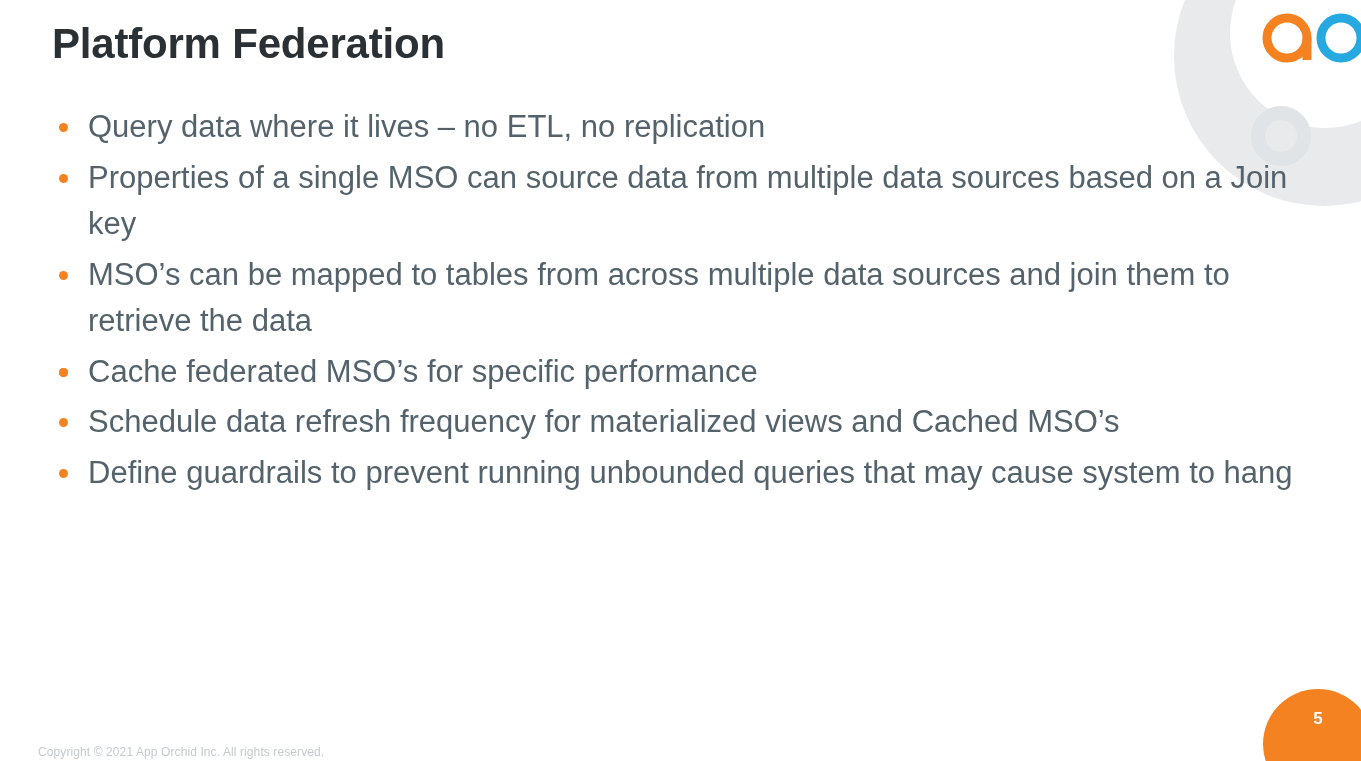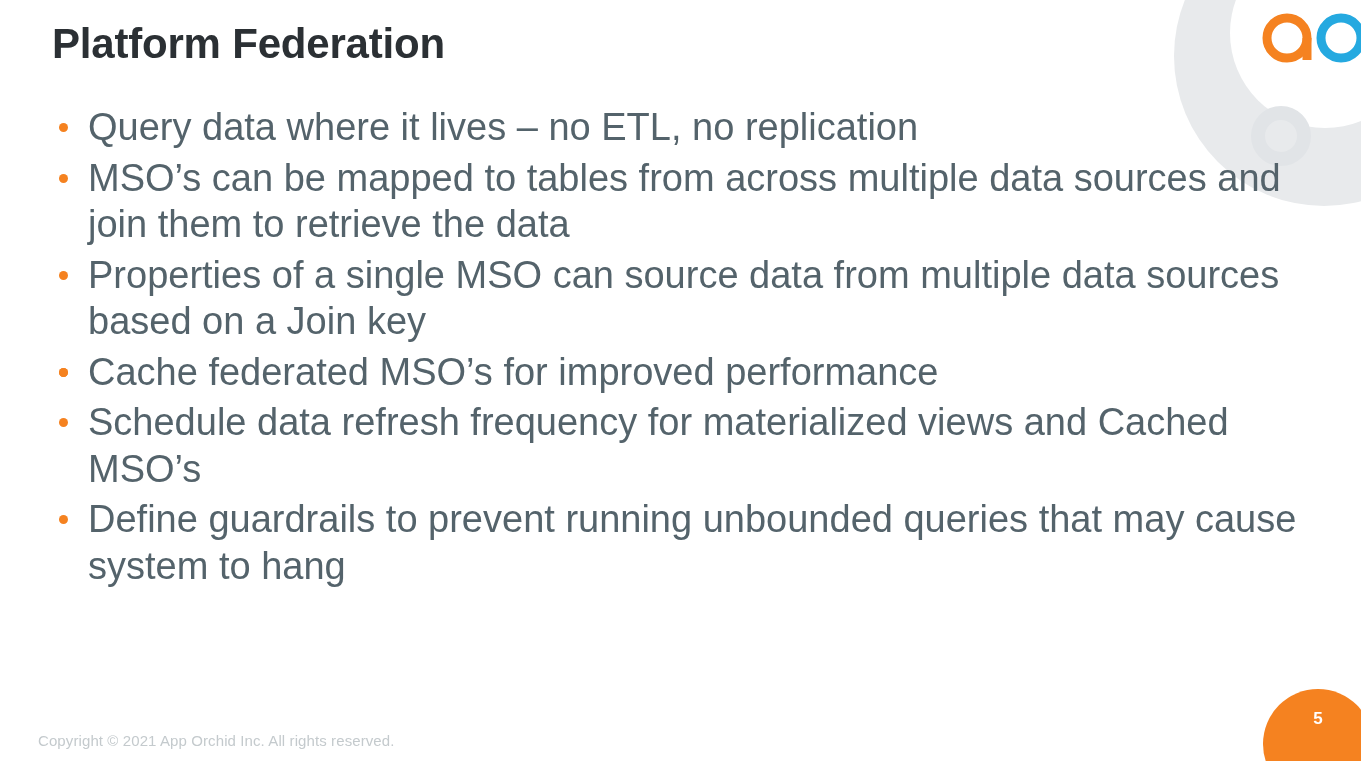--- a/index.html
+++ b/index.html
@@ -90,41 +90,41 @@
     top: 104px;
     width: 1248px;
     margin: 0;
     padding: 0;
     list-style: none;
     z-index: 4;
   }
   .bullet-item {
     position: relative;
     padding-left: 36px;
-    font-size: 38px;
+    font-size: 31px;
     line-height: 46.5px;
     color: #54636b;
     margin: 0 0 4px 0;
   }
   .bullet-dot {
     position: absolute;
     left: 7px;
     top: 19px;
     width: 9px;
     height: 9px;
     border-radius: 50%;
     background: #f58220;
   }
 
   
   .footer-copyright {
     position: absolute;
     left: 38px;
-    bottom: 12px;
-    font-size: 15px;
+    bottom: 2px;
+    font-size: 12px;
     color: #c4cacd;
     letter-spacing: 0.1px;
   }
   .page-badge {
     position: absolute;
     right: 33px;
     bottom: -38px;
     width: 110px;
     height: 110px;
     border-radius: 50%;
@@ -165,32 +165,32 @@
 
   <div class="slide-title">Platform Federation</div>
 
   <ul class="bullet-list">
     <li class="bullet-item">
       <span class="bullet-dot"></span>
       <span>Query data where it lives – no ETL, no replication</span>
     </li>
     <li class="bullet-item">
       <span class="bullet-dot"></span>
+      <span>Properties of a single MSO can source data from multiple data sources based on a Join key</span>
+    </li>
+    <li class="bullet-item">
+      <span class="bullet-dot"></span>
       <span>MSO’s can be mapped to tables from across multiple data sources and join them to retrieve the data</span>
     </li>
     <li class="bullet-item">
       <span class="bullet-dot"></span>
-      <span>Properties of a single MSO can source data from multiple data sources based on a Join key</span>
-    </li>
-    <li class="bullet-item">
-      <span class="bullet-dot"></span>
-    </li>
-    <li class="bullet-item">
-      <span class="bullet-dot"></span>
-      <span>Cache federated MSO’s for improved performance</span>
+    </li>
+    <li class="bullet-item">
+      <span class="bullet-dot"></span>
+      <span>Cache federated MSO’s for specific performance</span>
     </li>
     <li class="bullet-item">
       <span class="bullet-dot"></span>
       <span>Schedule data refresh frequency for materialized views and Cached MSO’s</span>
     </li>
     <li class="bullet-item">
       <span class="bullet-dot"></span>
       <span>Define guardrails to prevent running unbounded queries that may cause system to hang</span>
     </li>
   </ul>

